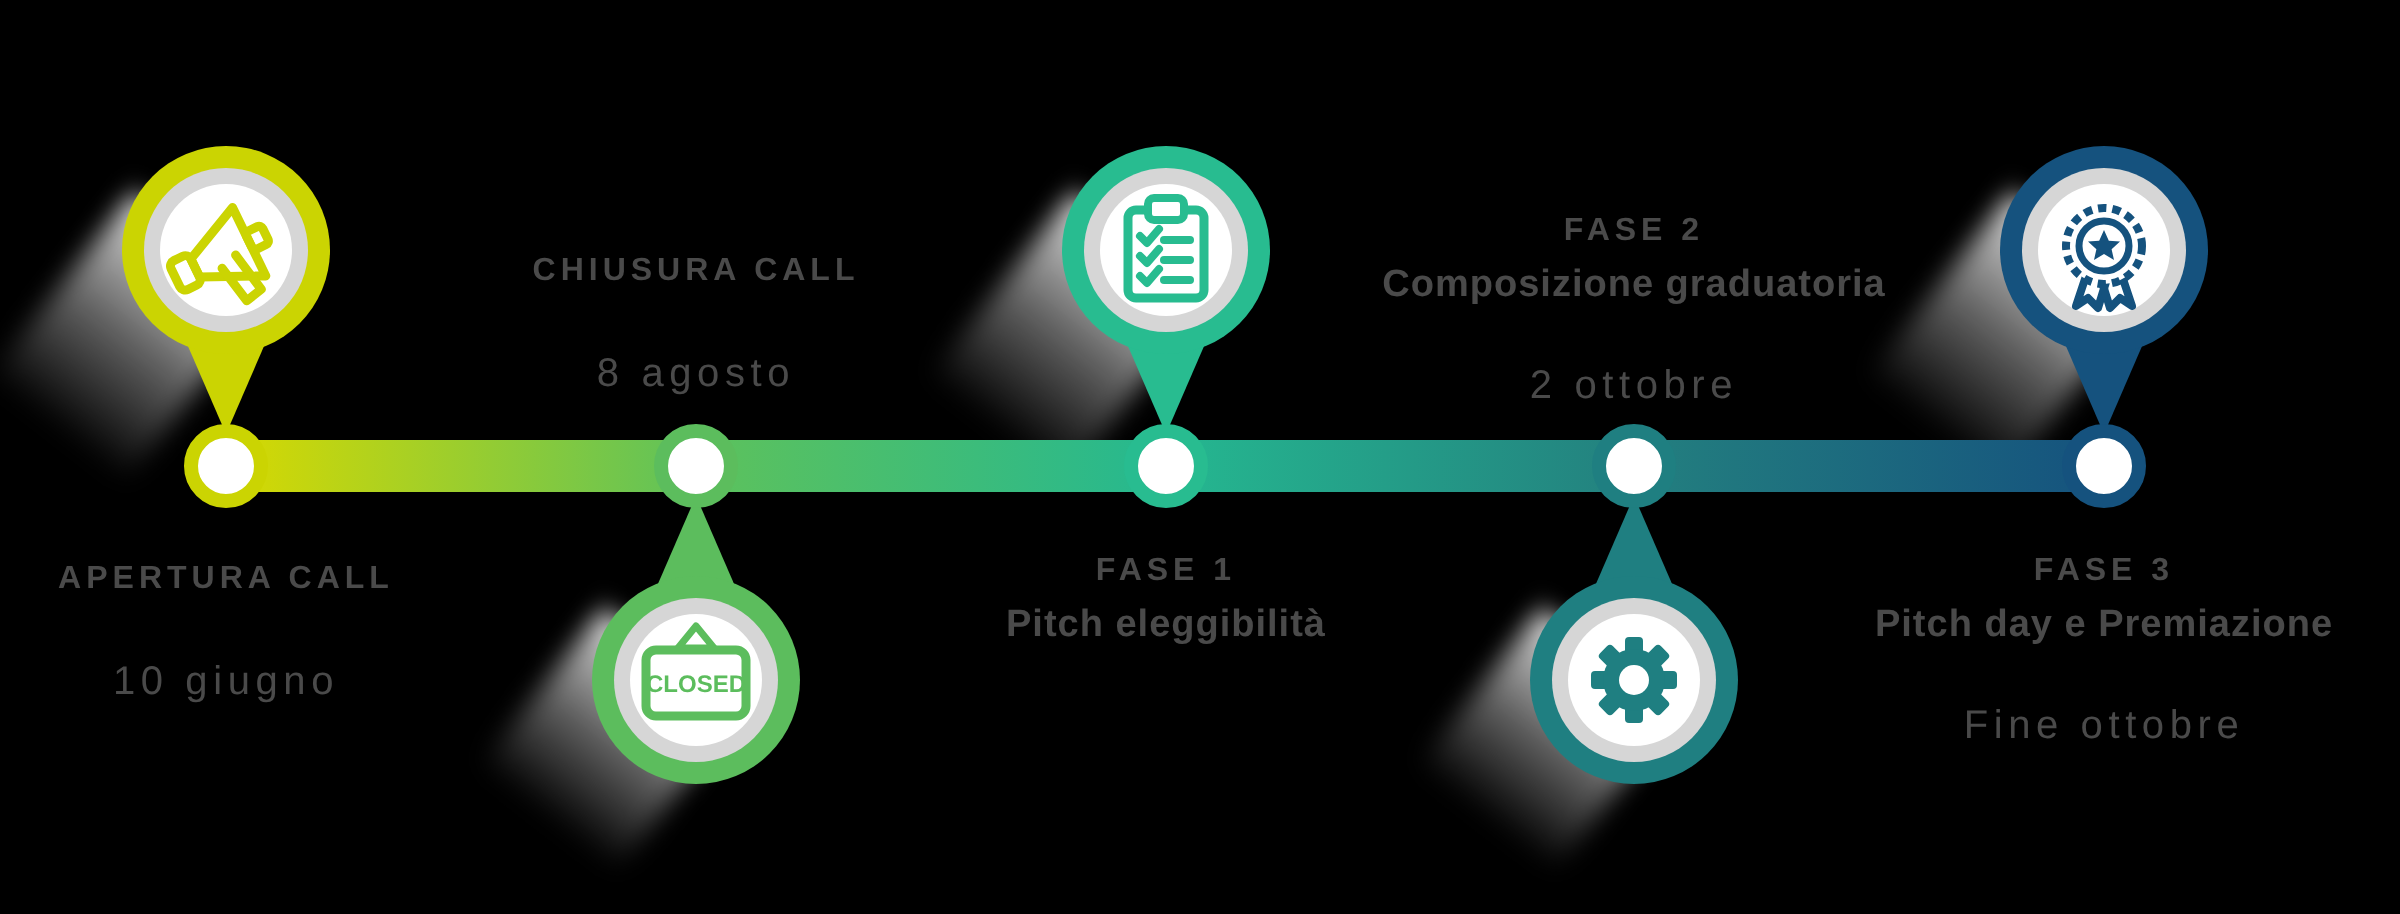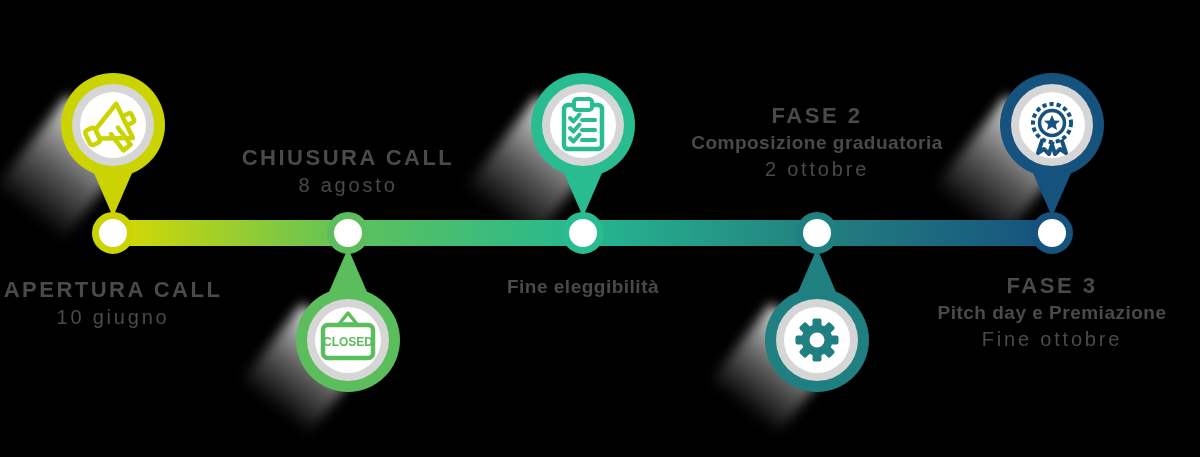--- a/index.html
+++ b/index.html
@@ -29,25 +29,25 @@
   .shadow.below{top:330px;height:130px;}
   
   .pin{position:absolute;left:calc(var(--x) - 55px);width:110px;height:160px;z-index:3;}
   .pin.above{top:70px;}
   .pin.below{top:235px;}
   
   .label{
     position:absolute;width:380px;left:calc(var(--x) - 190px);text-align:center;
     color:#4a4a4a;z-index:5;
   }
-  .m1 .label{top:277px}.m2 .label{top:145px}.m3 .label{top:273px}
+  .m1 .label{top:277px}.m2 .label{top:123px}.m3 .label{top:273px}
   .m4 .label{top:103px}.m5 .label{top:273px}
-  .title{font-size:22px;font-weight:bold;letter-spacing:2.5px;line-height:26px;}
+  .title{font-size:16px;font-weight:bold;letter-spacing:2.5px;line-height:26px;}
   .subtitle{font-size:19px;font-weight:bold;letter-spacing:0.5px;line-height:25px;margin-top:1px;}
-  .date{font-size:20px;font-weight:normal;letter-spacing:2.8px;margin-top:3px;}
+  .date{font-size:20px;font-weight:normal;letter-spacing:2.8px;margin-top:27px;}
 </style>
 </head>
 <body>
 
 <div class="canvas">
 
   <div class="bar" id="timeline-bar" style="background: linear-gradient(90deg, rgb(216, 217, 0) 0%, rgb(94, 194, 91) 25%, rgb(37, 184, 144) 50%, rgb(35, 128, 127) 75%, rgb(21, 82, 126) 100%);"></div>
 
   <div class="milestone m1" style="--pin-color: #cbd402;">
     <div class="shadow above"></div>
@@ -105,21 +105,22 @@
             <path d="M-1,-6 h13"></path>
           <path d="M-13,2 l3.5,3.5 l6,-7"></path>
             <path d="M-1,4 h13"></path>
           <path d="M-13,12 l3.5,3.5 l6,-7"></path>
             <path d="M-1,14 h13"></path>
         </g>
       </g>
     </svg>
     <div class="node"></div>
     <div class="label">
-      <div class="subtitle">Fine eleggibilità</div>
+      <div class="title">FASE 1</div>
+      <div class="subtitle">Pitch eleggibilità</div>
     </div>
   </div>
 
   <div class="milestone m4" style="--pin-color: #1f7f81;">
     <div class="shadow below"></div>
     <svg class="pin below" viewBox="0 0 110 160">
       <path d="M26,80 L55,13 L84,80 Z" fill="currentColor"></path>
       <circle cx="55" cy="105" r="52" fill="currentColor"></circle>
       <circle cx="55" cy="105" r="41" fill="#d6d6d6"></circle>
       <circle cx="55" cy="105" r="33" fill="#ffffff"></circle>

